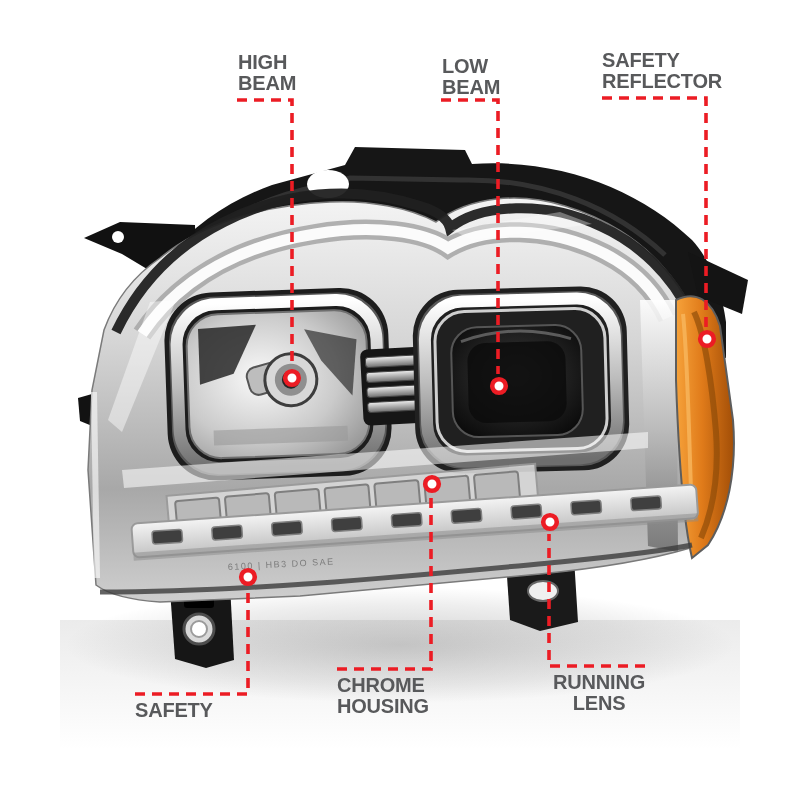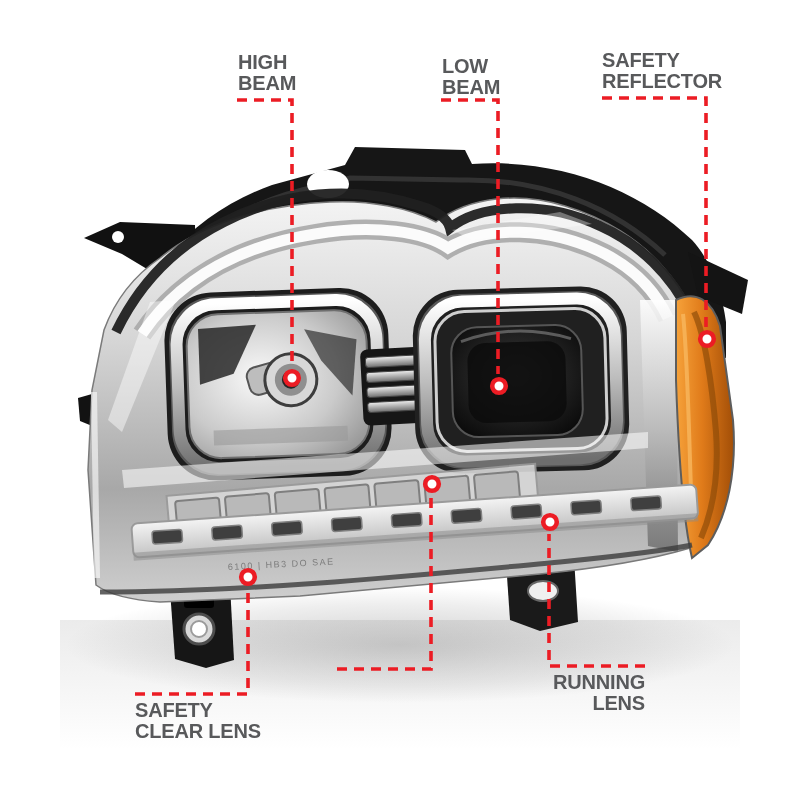--- a/index.html
+++ b/index.html
@@ -1,21 +1,21 @@
 <!DOCTYPE html>
 <html><head>
 <meta charset="utf-8">
 <style>
   html,body{margin:0;padding:0;background:#ffffff;}
   body{width:800px;height:800px;font-family:"Liberation Sans",sans-serif;}
   .stage{position:relative;width:800px;height:800px;overflow:hidden;background:#ffffff;}
   .stage svg{position:absolute;left:0;top:0;}
   .callout{position:absolute;color:#58595b;font-size:20px;line-height:21px;font-weight:700;letter-spacing:-0.2px;}
   .callout span{display:block;}
-  .align-right{text-align:right;}
+  .align-right{text-align:center;}
 </style>
 </head>
 <body>
 
 <div class="stage">
 
   <svg width="800" height="800" viewBox="0 0 800 800">
     <defs>
       <linearGradient id="bodyG" x1="0" y1="0" x2="0" y2="1">
         <stop offset="0" stop-color="#f4f4f4"></stop>
@@ -199,20 +199,23 @@
   <div class="callout" style="left:442px;top:56px;">
     <span>LOW</span>
     <span>BEAM</span>
   </div>
   <div class="callout" style="left:602px;top:50px;">
     <span>SAFETY</span>
     <span>REFLECTOR</span>
   </div>
   <div class="callout" style="left:135px;top:700px;">
     <span>SAFETY</span>
-    <span>CLEAR LENS</span>
+  </div>
+  <div class="callout" style="left:337px;top:675px;">
+    <span>CHROME</span>
+    <span>HOUSING</span>
   </div>
   <div class="callout align-right" style="right:155px;top:672px;">
     <span>RUNNING</span>
     <span>LENS</span>
   </div>
 
 </div>
 
 </body></html>

